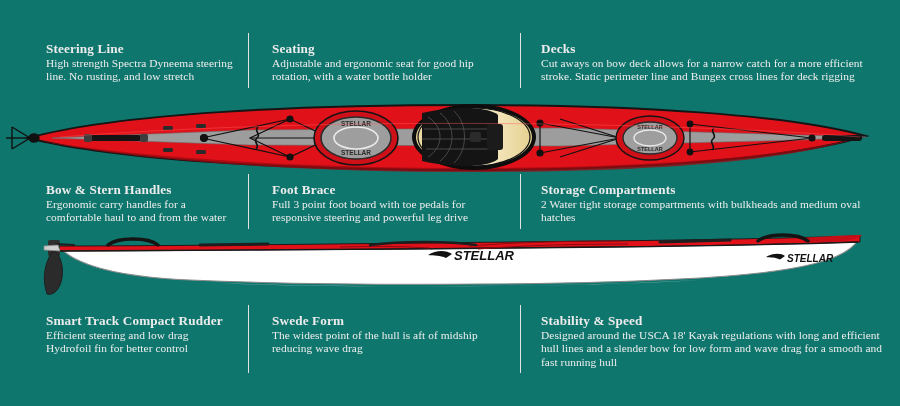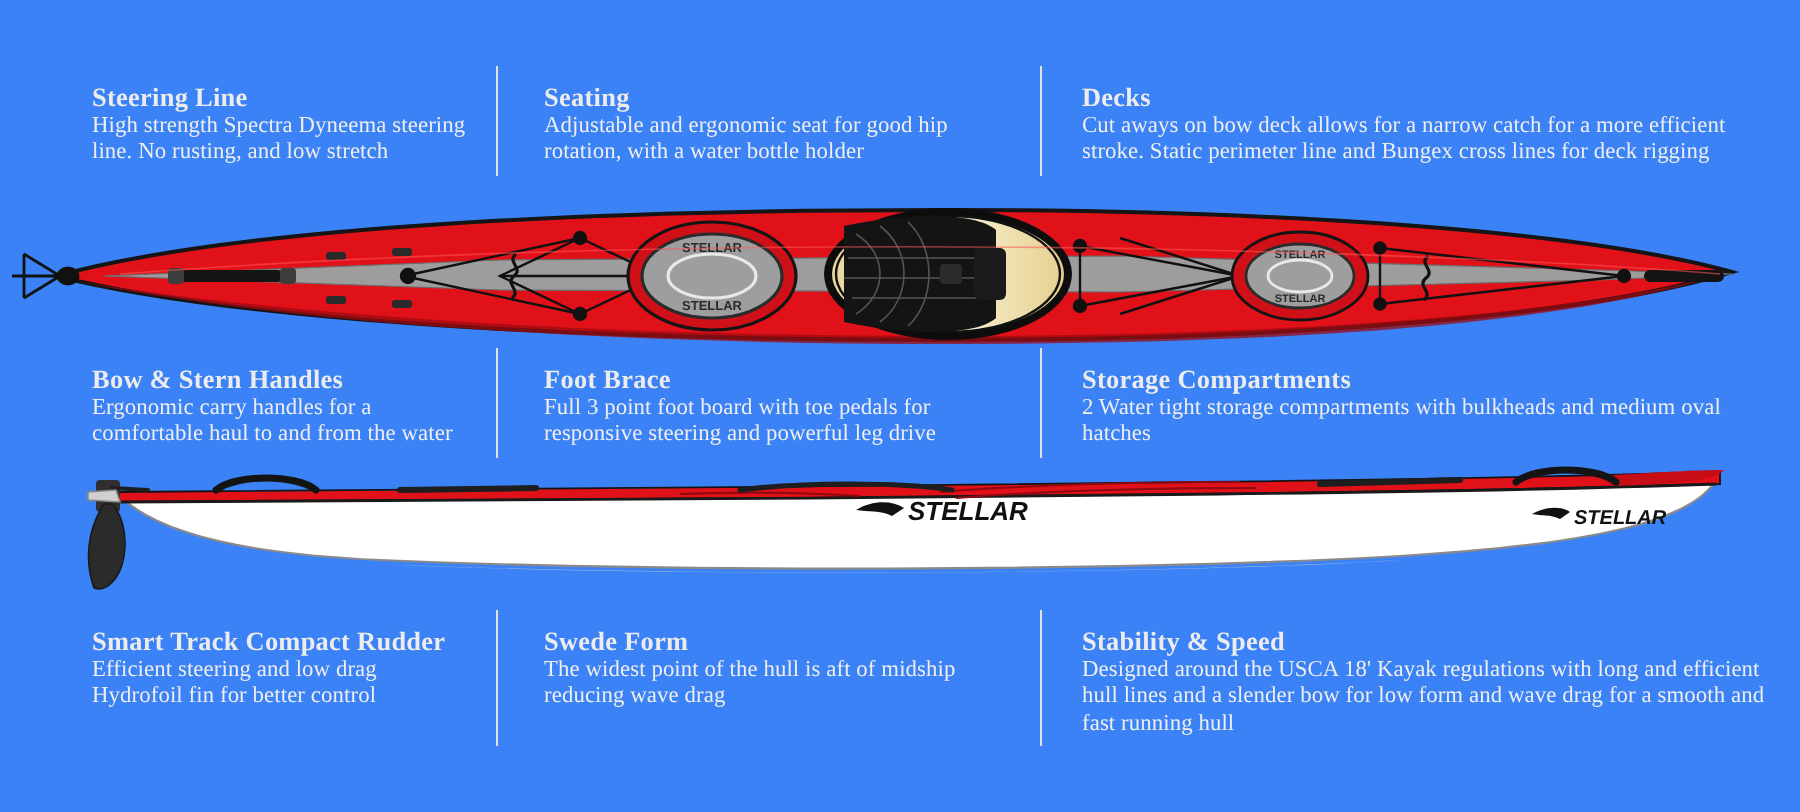--- a/index.html
+++ b/index.html
@@ -13,21 +13,21 @@
     background: #f7f7f7;
     font-family: "Liberation Serif", "DejaVu Serif", serif;
     overflow: hidden;
     position: relative;
   }
 
   #page {
     position: relative;
     width: 900px;
     height: 406px;
-    background: #3b82f6;
+    background: #0f766e;
   }
 
   
   .feature-row {
     position: absolute;
     left: 0;
     width: 900px;
     display: flex;
     box-sizing: border-box;
   }

